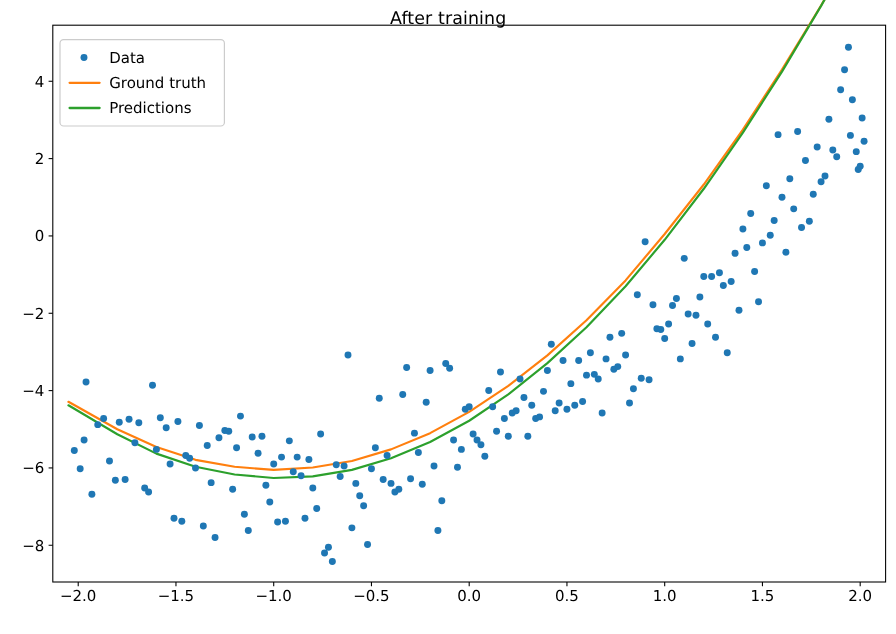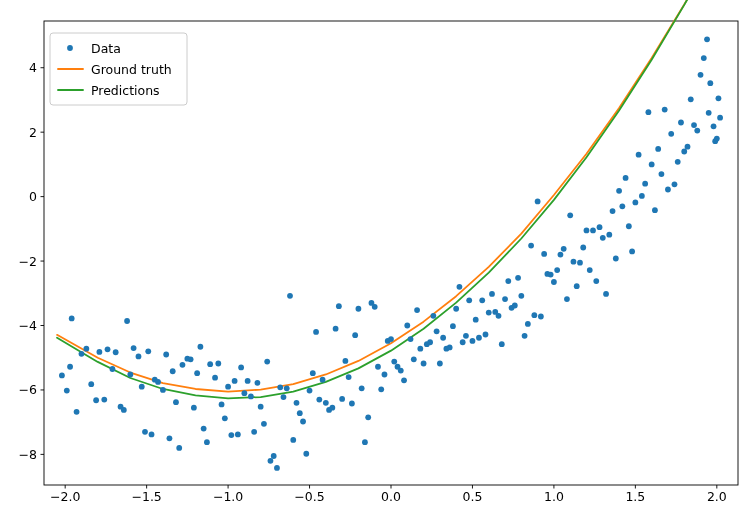--- a/index.html
+++ b/index.html
@@ -49,20 +49,21 @@
     fill-opacity: 0.9;
     stroke: #cccccc;
     stroke-width: 1;
   }
 </style>
 </head>
 <body>
 
 <div id="figure">
 
+  <div id="chart-title">After training</div>
 
   <svg id="plot-svg" width="747" height="528">
     <g id="axes-frame">
         <rect x="44" y="21" width="694" height="464" fill="none" stroke="#000000" stroke-width="0.9"></rect>
       </g>
     <g id="x-ticks">
         <line x1="65.17840375586853" y1="485" x2="65.17840375586853" y2="488.5" stroke="#000000" stroke-width="0.9"></line>
         <text x="65.17840375586853" y="501" text-anchor="middle" class="tick-label">−2.0</text>
         <line x1="146.63380281690138" y1="485" x2="146.63380281690138" y2="488.5" stroke="#000000" stroke-width="0.9"></line>
         <text x="146.63380281690138" y="501" text-anchor="middle" class="tick-label">−1.5</text>

